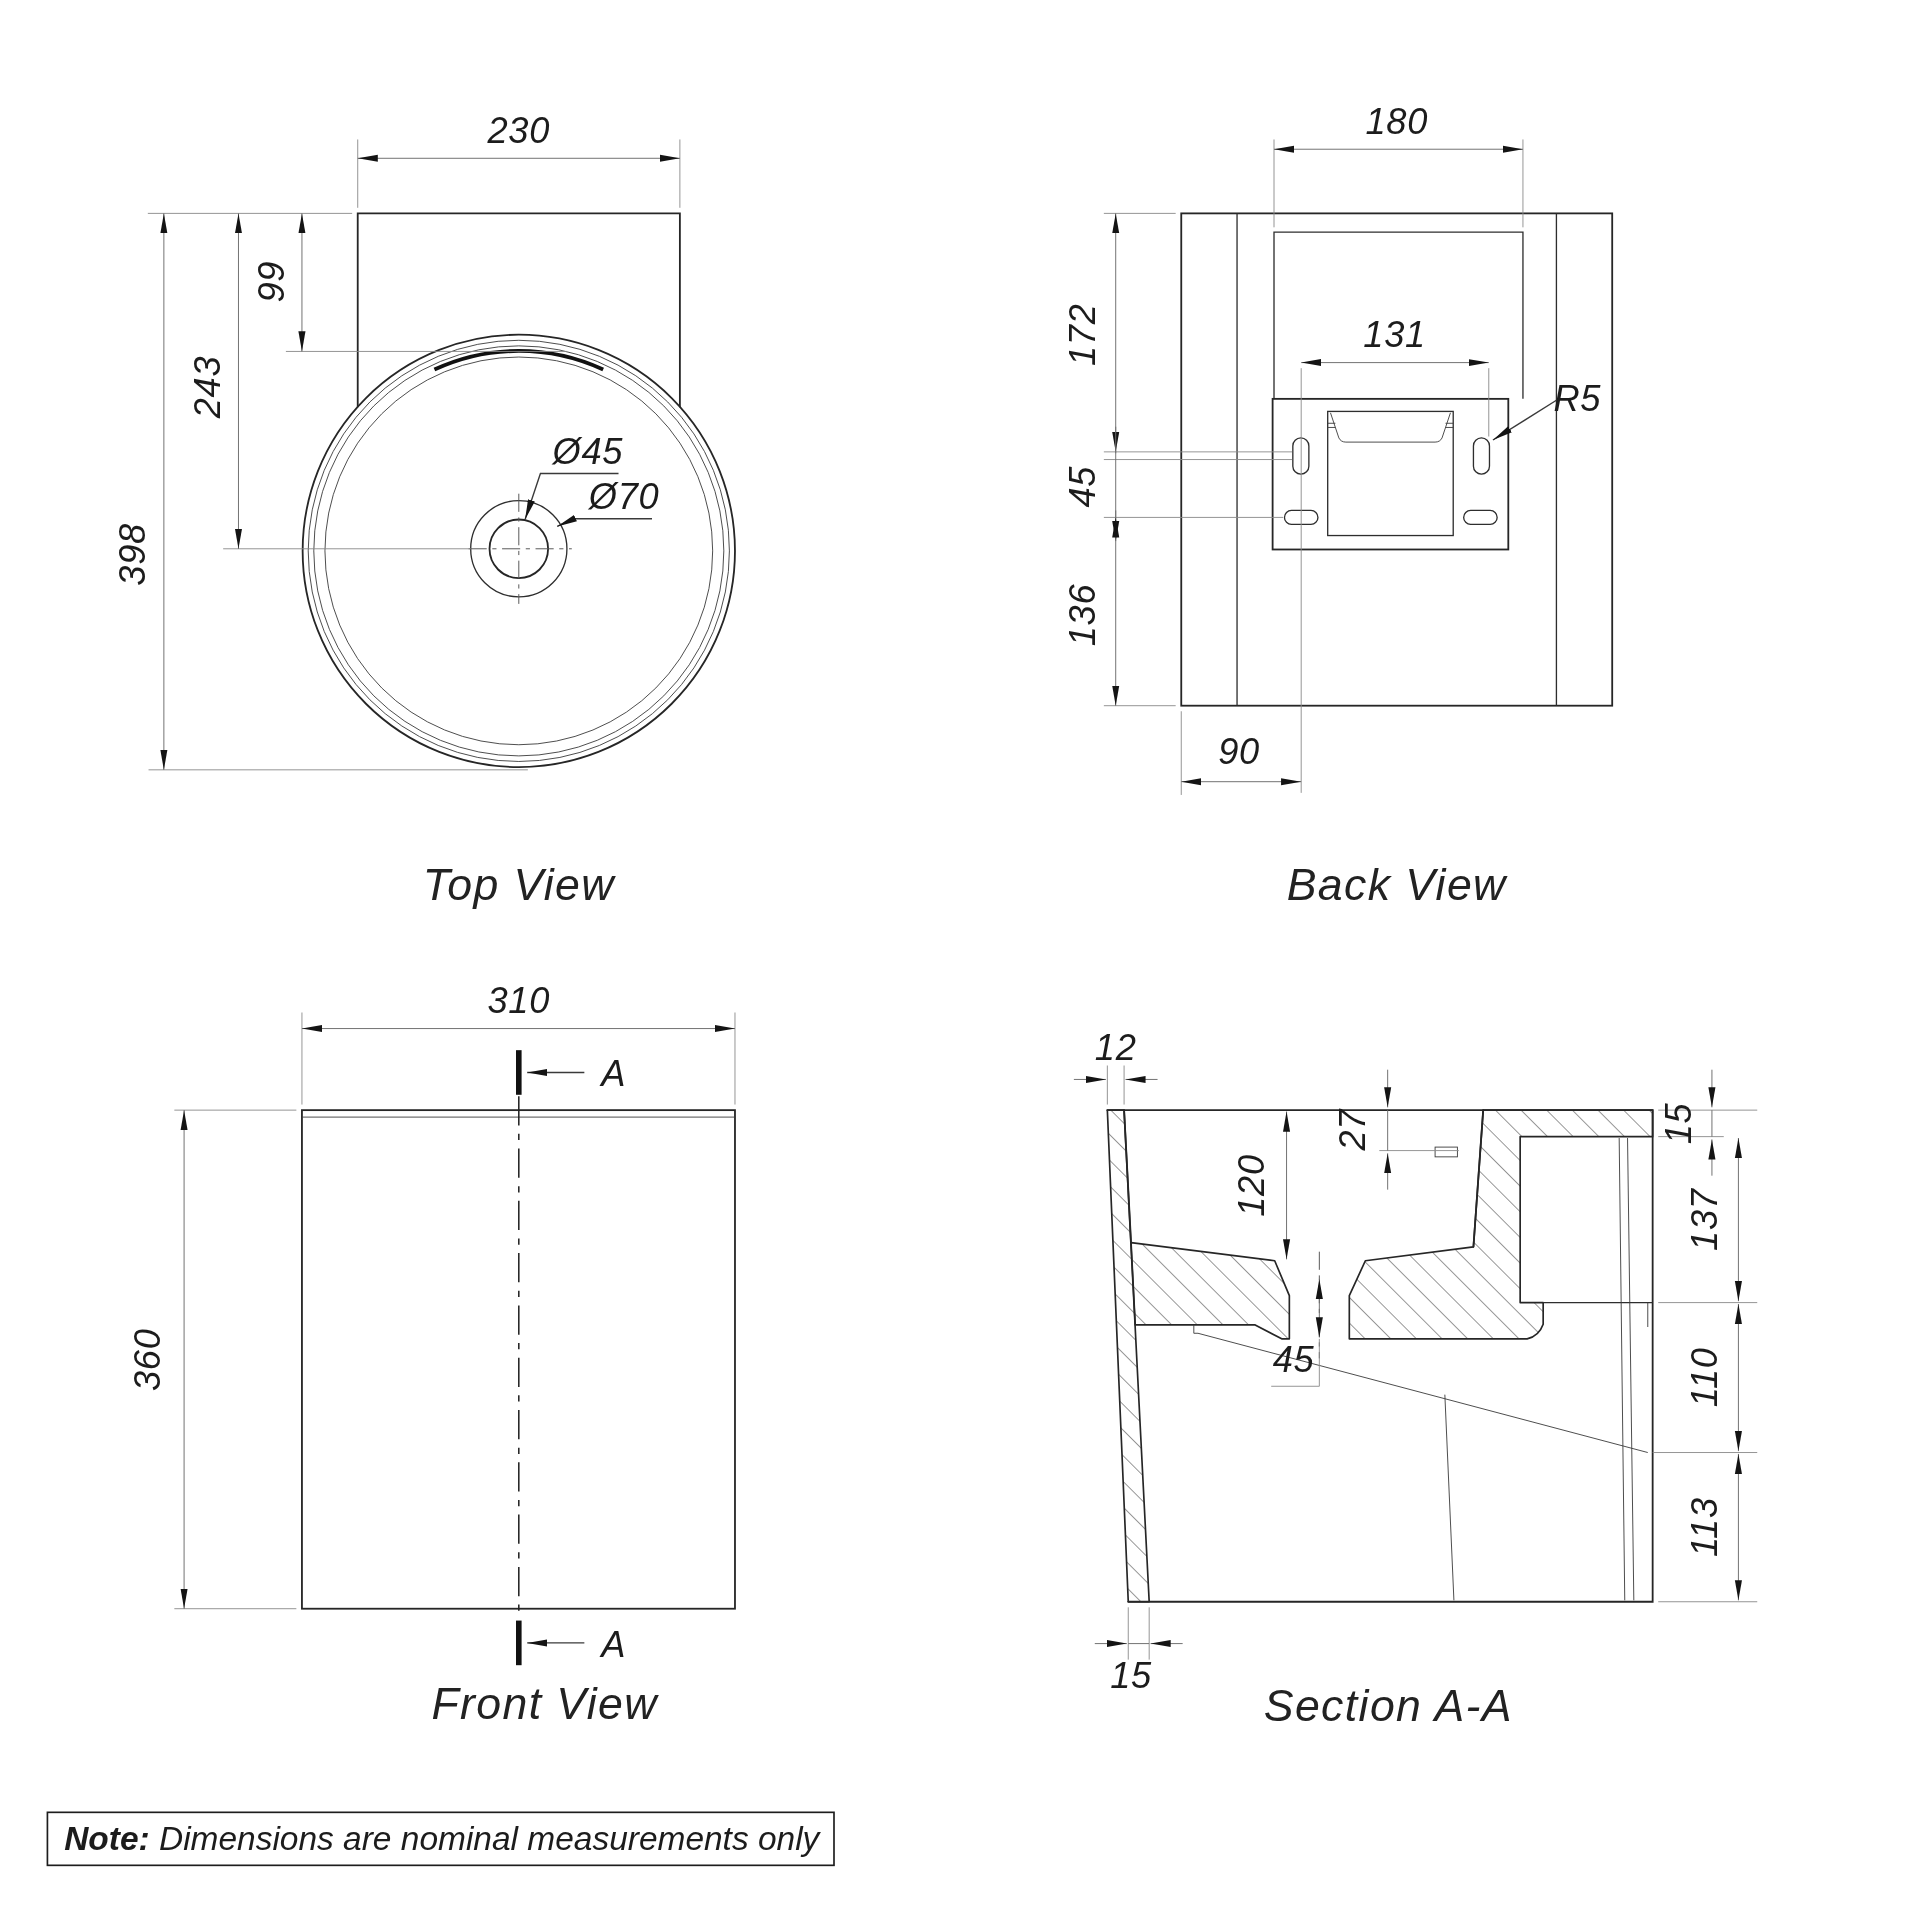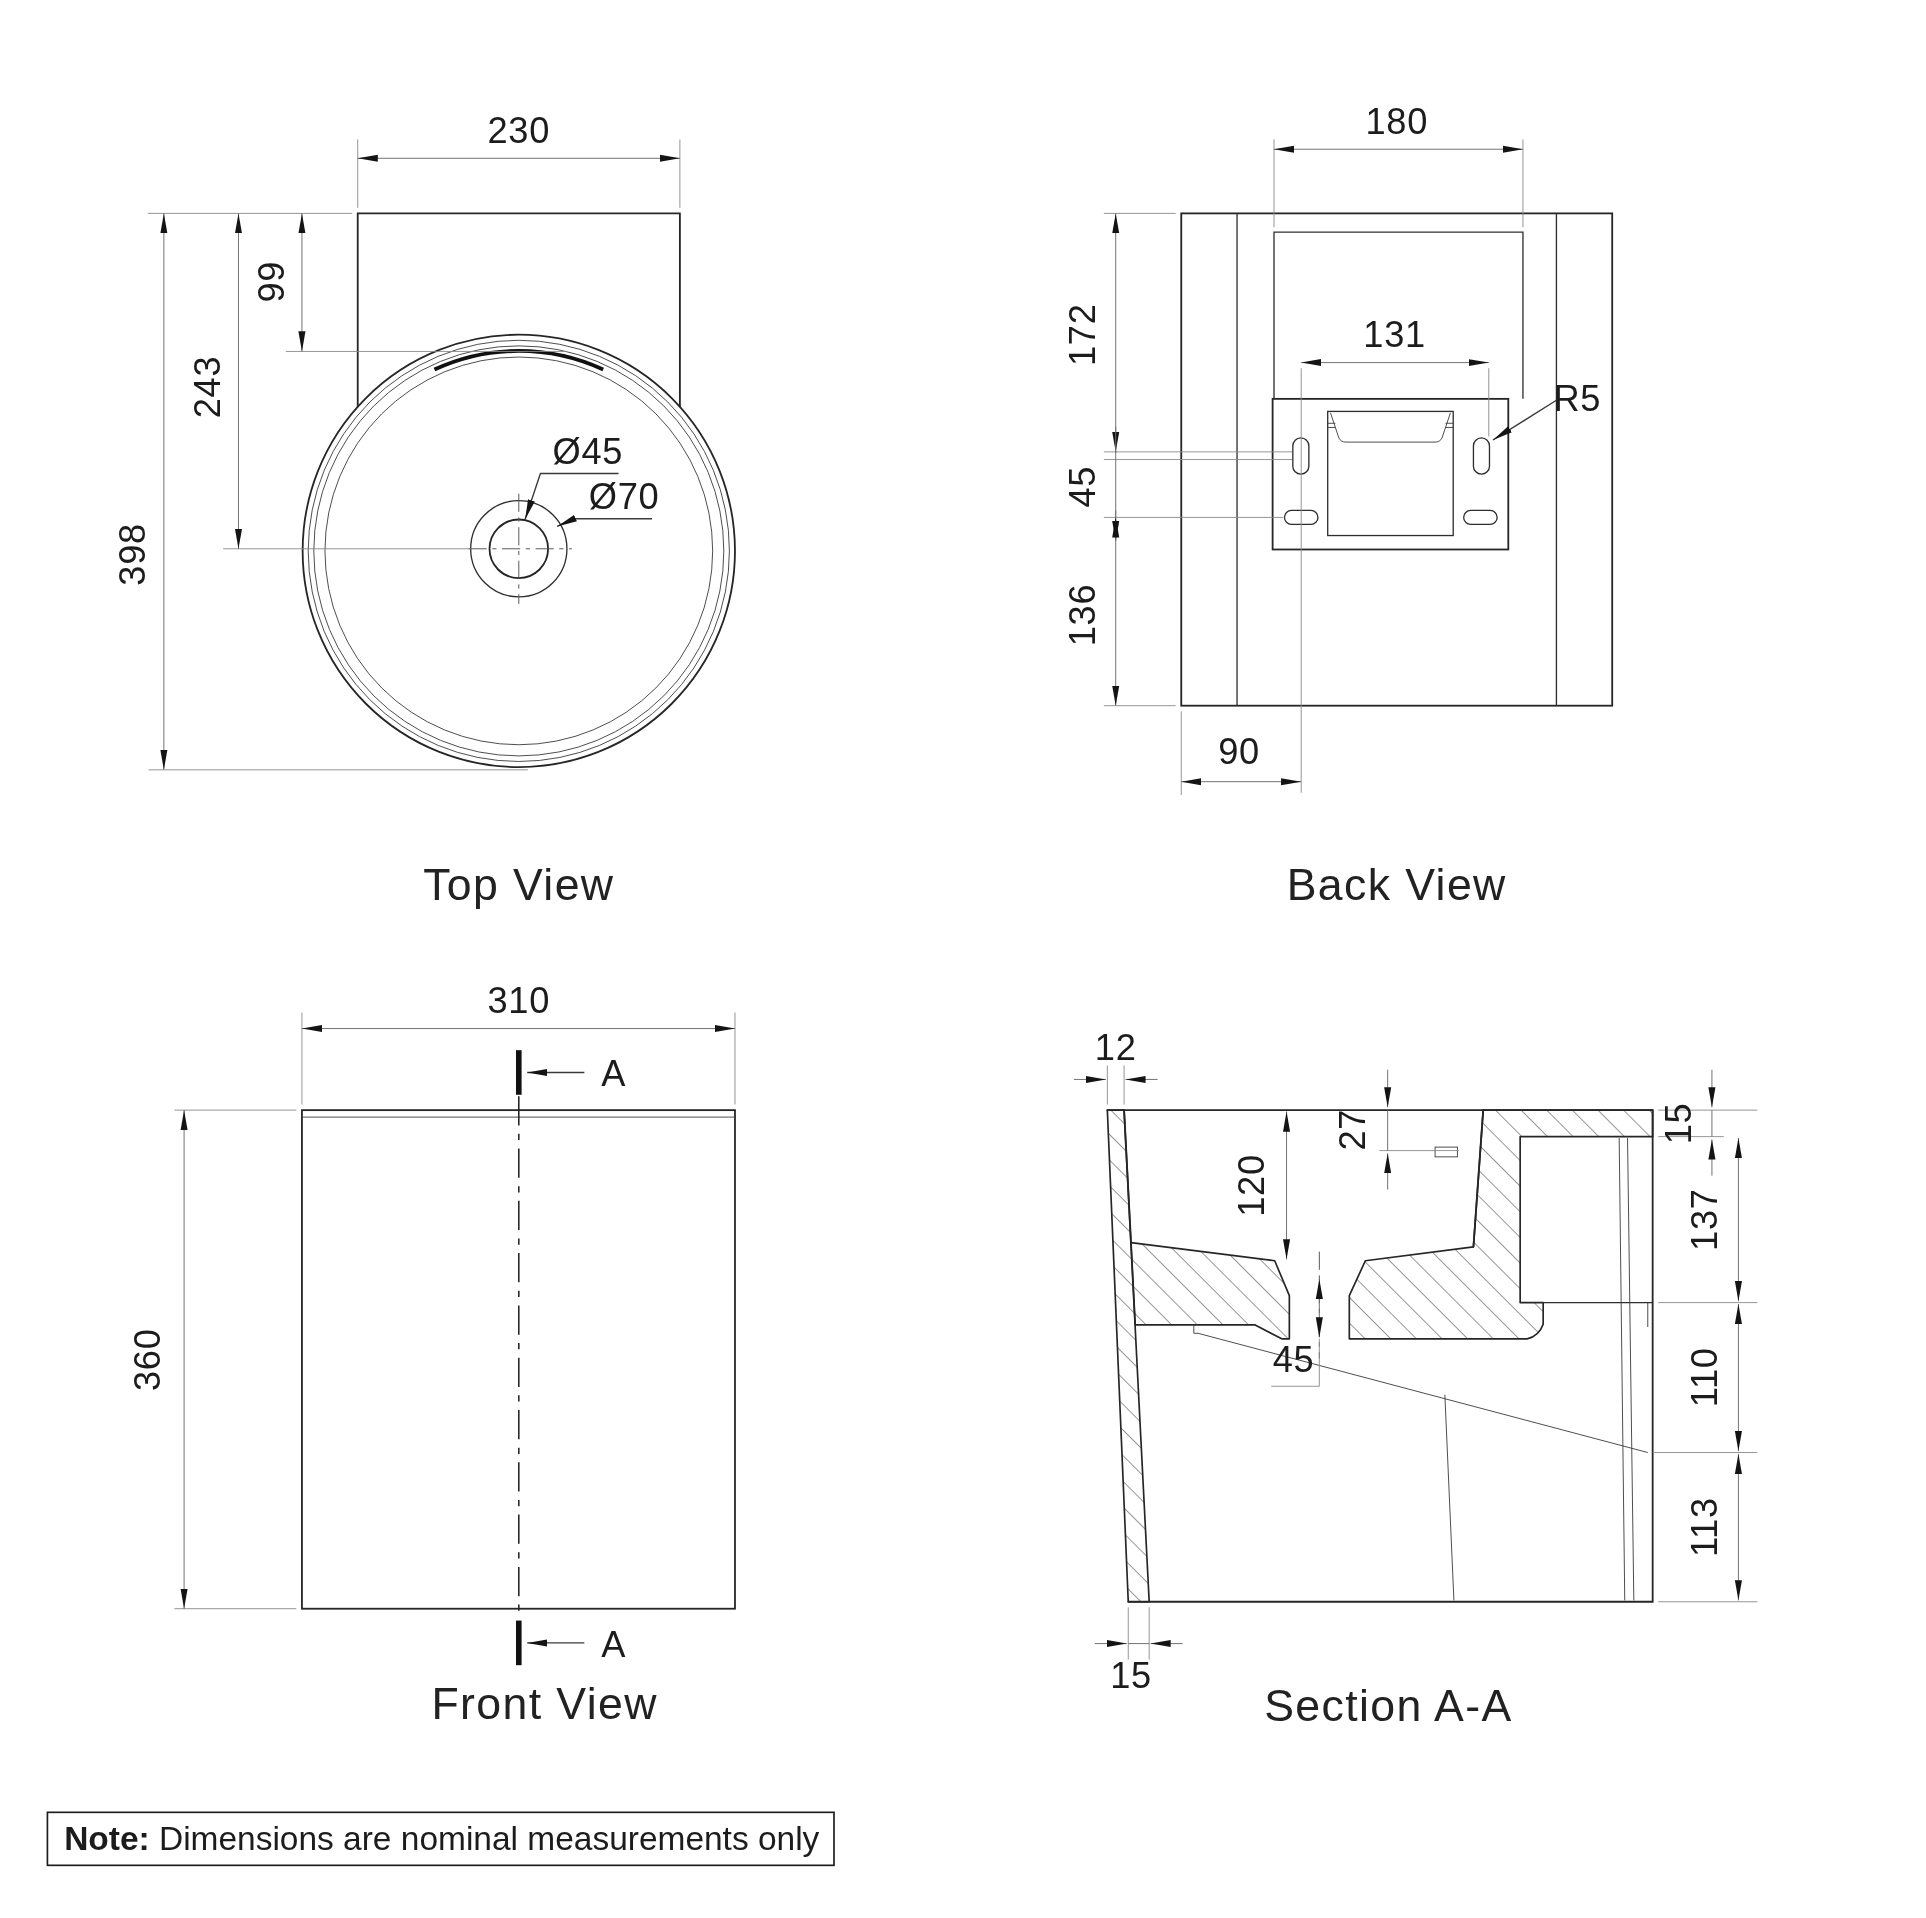--- a/index.html
+++ b/index.html
@@ -1,16 +1,16 @@
 <!DOCTYPE html>
 <html style="font-size:11px"><head>
 <meta charset="utf-8">
 <style>
   html,body{margin:0;padding:0;background:#ffffff;}
-  .page{width:100%;max-width:1926px;margin:0 auto;background:#fff;}
+  .page{width:100%;max-width:1926px;margin:0 auto;background:#fff;font-style:italic;}
   svg{display:block;width:100%;height:auto;background:#fff;}
   text{font-family:"Liberation Sans", sans-serif;fill:#1c1c1c;}
   .dimtxt{font-size:52px;letter-spacing:1px;}
   .titletxt{font-size:64px;letter-spacing:2px;fill:#222;}
   .notetxt{font-size:48px;}
   .ln{stroke:#262626;stroke-width:2.6;fill:none;stroke-linecap:round;}
   .ln2{stroke:#2e2e2e;stroke-width:1.9;fill:none;}
   .tn{stroke:#3c3c3c;stroke-width:1.3;fill:none;}
   .dim{stroke:#6f6f6f;stroke-width:1.4;fill:none;}
   .ext{stroke:#8a8a8a;stroke-width:1.3;fill:none;}

